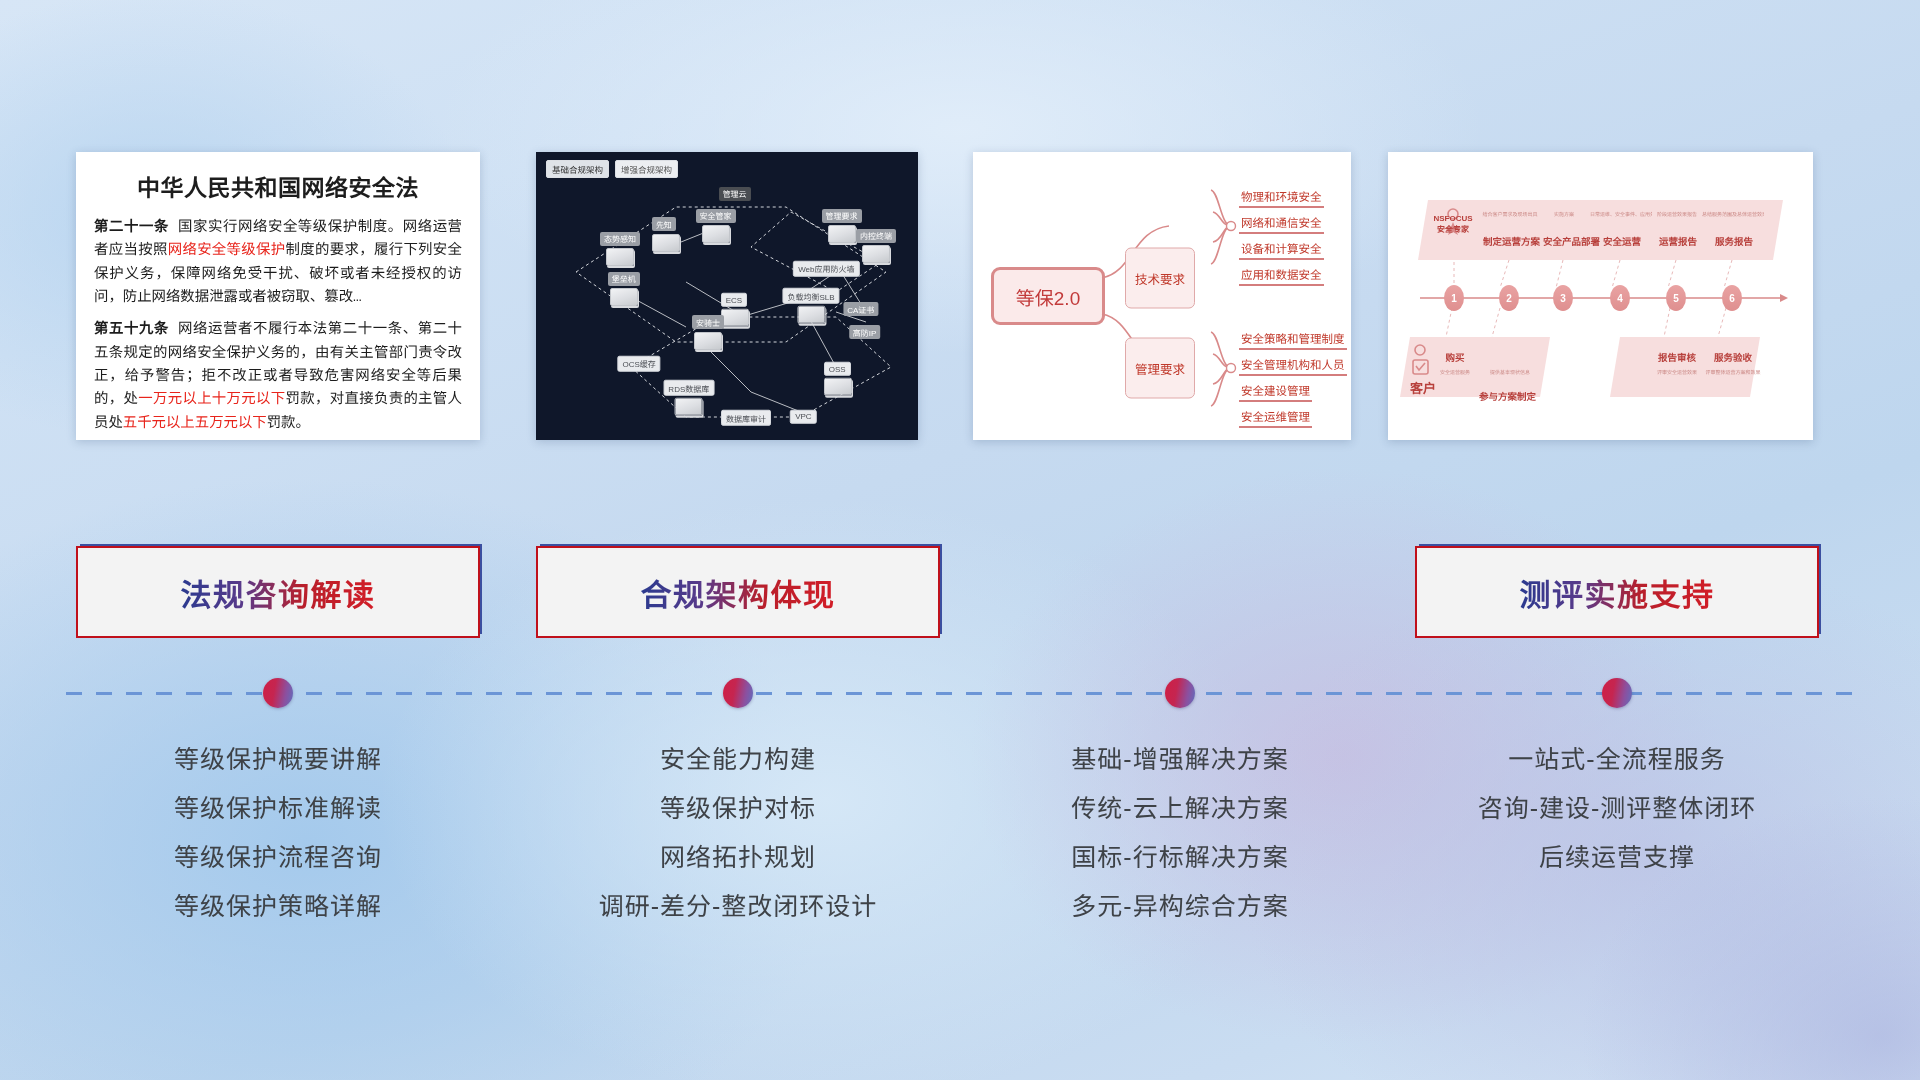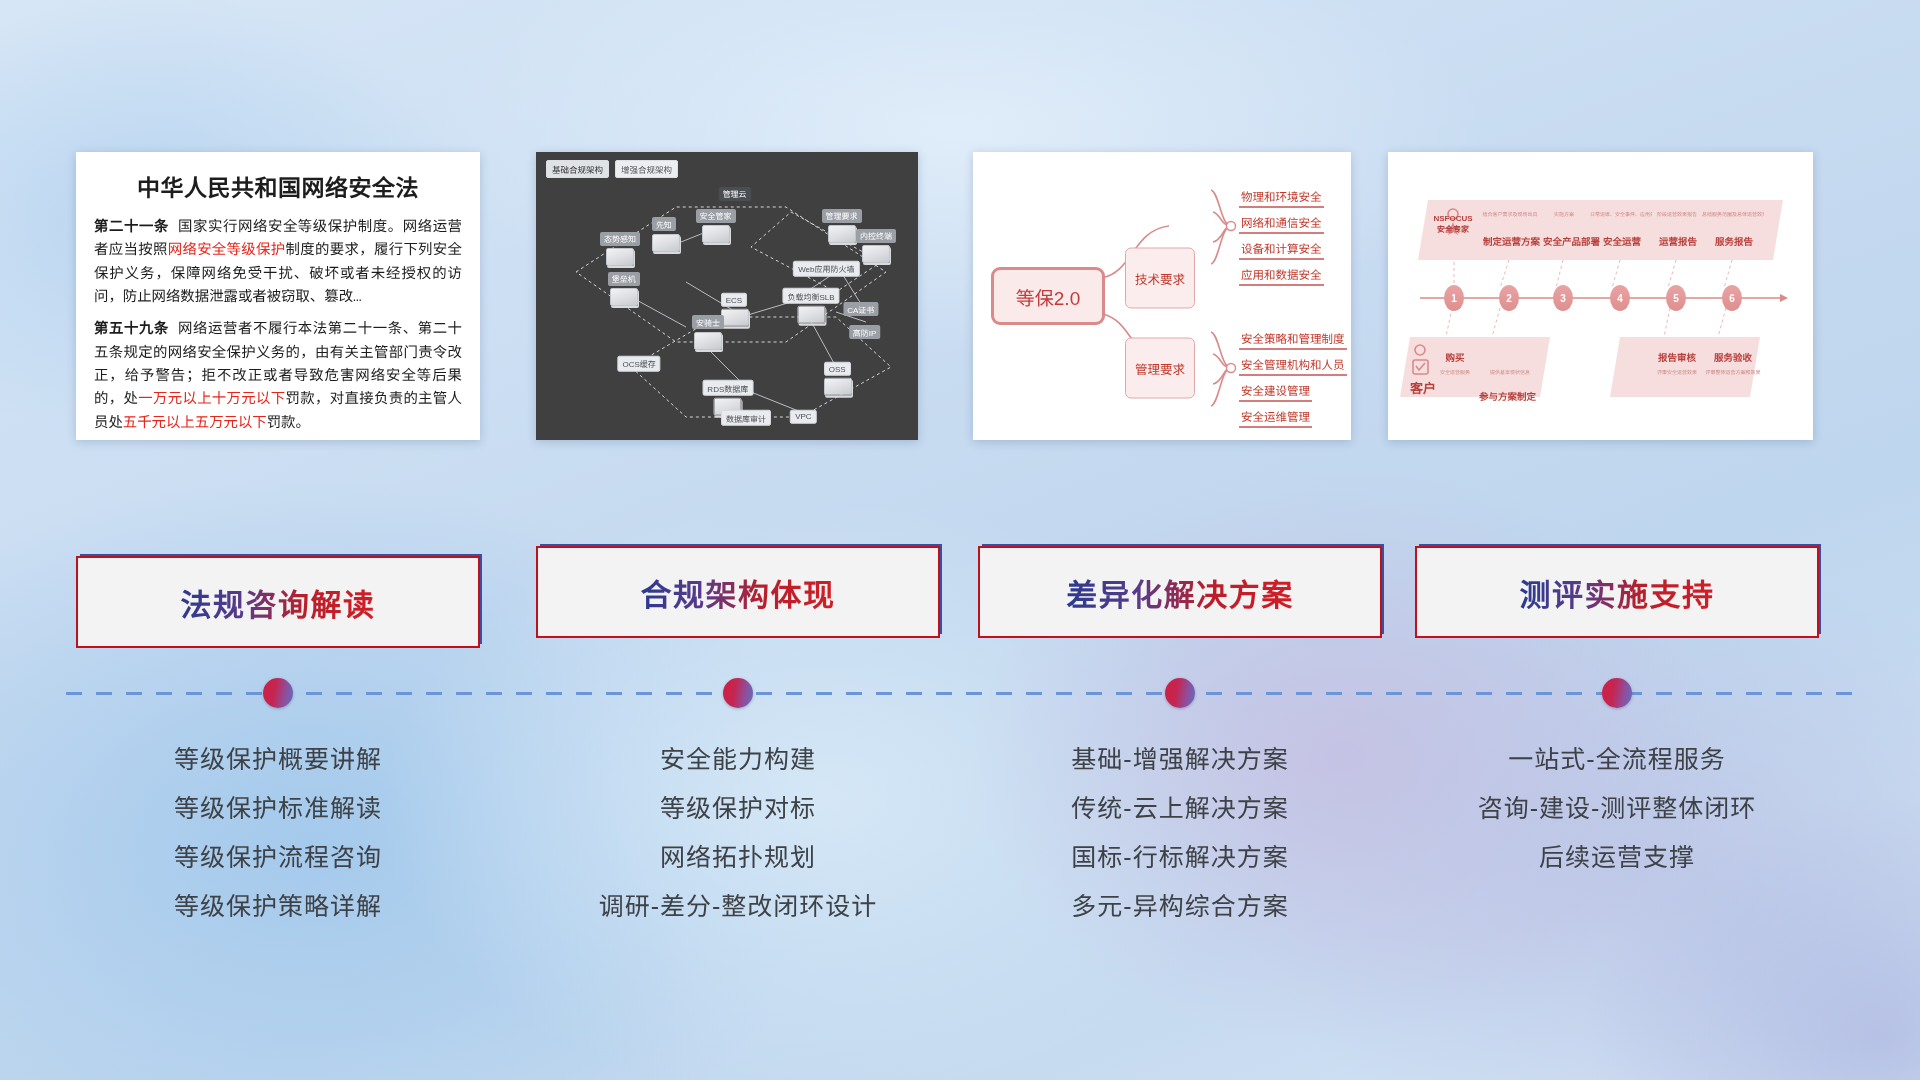--- a/index.html
+++ b/index.html
@@ -42,21 +42,21 @@
   .law{padding:14px 18px 0 18px;box-sizing:border-box;height:100%;}
   .law h3{
     margin:3px 0 13px 0;text-align:center;font-size:23px;font-weight:700;color:#1d1d1d;
     letter-spacing:.5px;
   }
   .law p{margin:0 0 9px 0;font-size:14.4px;line-height:1.62;color:#1c1c1c;text-align:justify;}
   .law b{font-weight:700;}
   .law .hl{color:#e8241b;}
 
   
-  .arch{position:relative;width:100%;height:100%;background:#404040;}
+  .arch{position:relative;width:100%;height:100%;background:#0f172a;}
   .arch .tabs{position:absolute;top:8px;left:10px;display:flex;gap:6px;}
   .arch .tab{
     font-size:8.5px;color:#555;background:#eceef1;border:1px solid #dcdfe4;
     padding:2px 5px;border-radius:2px;white-space:nowrap;
   }
   .arch .tab.act{background:#dfe3e8;color:#333;}
   .arch svg{position:absolute;inset:0;}
   .nd{position:absolute;transform:translate(-50%,-50%);}
   .nd .lbl{
     font-size:8px;color:#fff;background:#9a9ea5;padding:1.5px 4px;border-radius:2px;
@@ -106,21 +106,21 @@
   
   .heads{position:absolute;top:546px;left:0;width:1920px;height:96px;}
   .head{
     position:absolute;top:0;height:92px;
     background:#f3f3f3;
     border:2px solid #c0101b;
     box-shadow:3px -3px 0 -1px #3b4fa0;
     display:flex;align-items:center;justify-content:center;
     box-sizing:border-box;
   }
-  .head.h1{left:76px;width:404px;margin-top:10px;}
+  .head.h1{left:76px;width:404px;}
   .head.h2{left:536px;width:404px;}
   .head.h3{left:978px;width:404px;}
   .head.h4{left:1415px;width:404px;}
   .head span{
     font-size:31px;font-weight:700;letter-spacing:1.5px;
     background:linear-gradient(90deg,#2b3a8f 0%,#5a3a8a 32%,#b81f2b 62%,#d21d27 100%);
     -webkit-background-clip:text;background-clip:text;color:transparent;
     -webkit-text-fill-color:transparent;
   }
 
@@ -200,21 +200,21 @@
         </svg>
         <div id="archNodes">
             <div class="nd" style="left: 52%; top: 14%;"><span class="lbl dark">管理云</span></div>
             <div class="nd" style="left: 47%; top: 25%;"><span class="lbl">安全管家</span><div class="box3d"></div></div>
             <div class="nd" style="left: 34%; top: 28%;"><span class="lbl">先知</span><div class="box3d"></div></div>
             <div class="nd" style="left: 22%; top: 33%;"><span class="lbl">态势感知</span><div class="box3d"></div></div>
             <div class="nd" style="left: 23%; top: 47%;"><span class="lbl">堡垒机</span><div class="box3d"></div></div>
             <div class="nd" style="left: 52%; top: 54%;"><span class="lbl light">ECS</span><div class="box3d"></div></div>
             <div class="nd" style="left: 45%; top: 62%;"><span class="lbl">安骑士</span><div class="box3d"></div></div>
             <div class="nd" style="left: 27%; top: 73%;"><span class="lbl light">OCS缓存</span></div>
-            <div class="nd" style="left: 40%; top: 85%; margin-left: 39px;"><span class="lbl light">RDS数据库</span><div class="box3d"></div></div>
+            <div class="nd" style="left: 40%; top: 85%;"><span class="lbl light">RDS数据库</span><div class="box3d"></div></div>
             <div class="nd" style="left: 55%; top: 92%;"><span class="lbl light">数据库审计</span></div>
             <div class="nd" style="left: 76%; top: 40%;"><span class="lbl light">Web应用防火墙</span></div>
             <div class="nd" style="left: 72%; top: 53%;"><span class="lbl light">负载均衡SLB</span><div class="box3d"></div></div>
             <div class="nd" style="left: 85%; top: 54%;"><span class="lbl">CA证书</span></div>
             <div class="nd" style="left: 86%; top: 62%;"><span class="lbl">高防IP</span></div>
             <div class="nd" style="left: 80%; top: 25%;"><span class="lbl">管理要求</span><div class="box3d"></div></div>
             <div class="nd" style="left: 89%; top: 32%;"><span class="lbl">内控终端</span><div class="box3d"></div></div>
             <div class="nd" style="left: 79%; top: 78%;"><span class="lbl light">OSS</span><div class="box3d"></div></div>
             <div class="nd" style="left: 70%; top: 91%;"><span class="lbl light">VPC</span></div>
           </div>
@@ -316,23 +316,20 @@
     </div>
   </div>
 
   <div class="heads">
     <div class="head h1">
       <span>法规咨询解读</span>
     </div>
     <div class="head h2">
       <span>合规架构体现</span>
     </div>
-    <div class="head h3">
-      <span>差异化解决方案</span>
-    </div>
     <div class="head h4">
       <span>测评实施支持</span>
     </div>
   </div>
 
   <div class="tline"></div>
   <div class="dot" style="left:278px"></div>
   <div class="dot" style="left:738px"></div>
   <div class="dot" style="left:1180px"></div>
   <div class="dot" style="left:1617px"></div>

